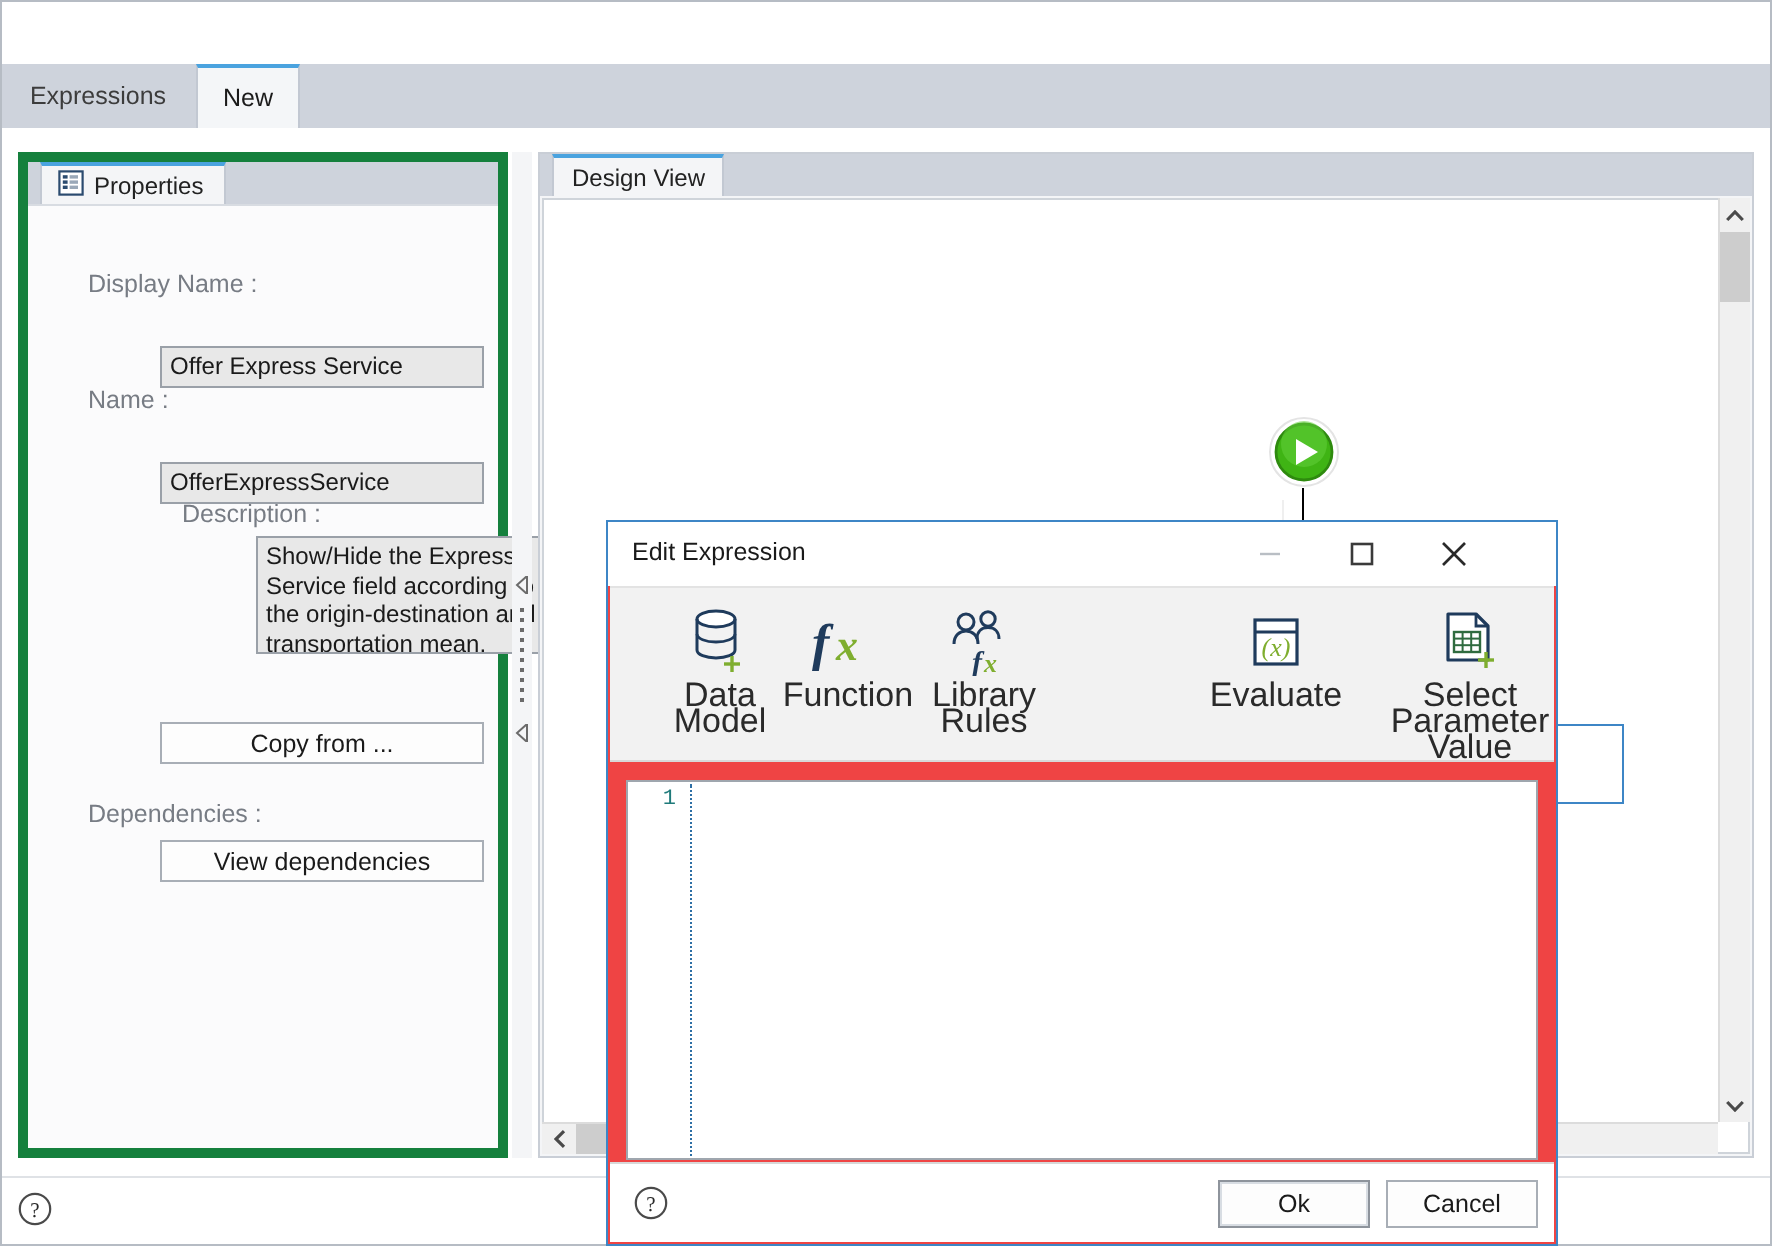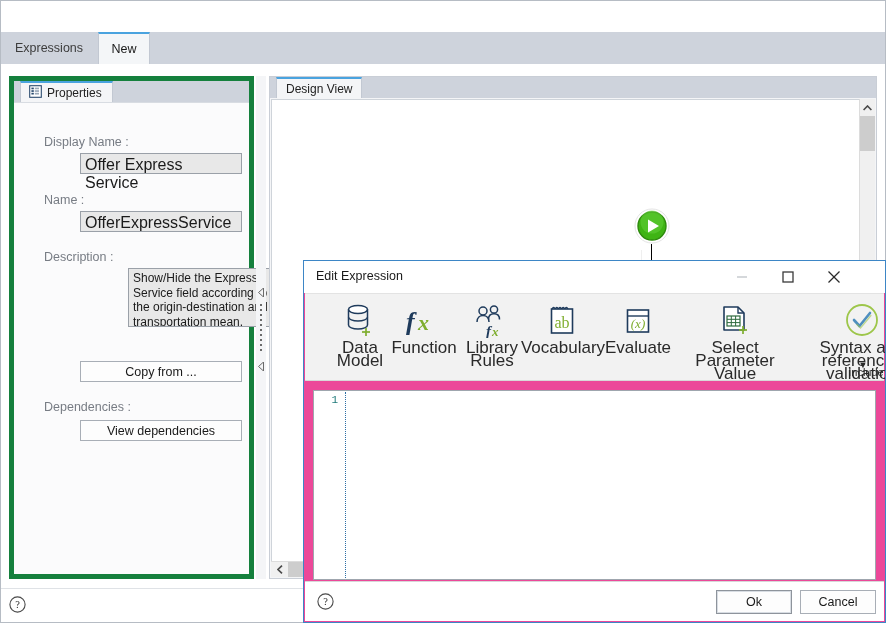--- a/index.html
+++ b/index.html
@@ -39,22 +39,22 @@
       background:#f4f5f7;border:5px solid #15803d;box-sizing:border-box;}
   #props-tabrow{position:absolute;left:0;top:0;right:0;height:21px;background:#ced3dc;}
   #props-tab{position:absolute;left:6px;top:0;height:21px;padding:0 10px 0 8px;
       background:#f4f5f7;border-top:2px solid #4aa3df;border-left:1px solid #c2c8d2;
       border-right:1px solid #c2c8d2;box-sizing:border-box;
       display:flex;align-items:center;gap:5px;font-size:12px;color:#222;}
   #props-inner{position:absolute;left:0;top:21px;right:0;bottom:0;background:#fbfbfc;
       border-top:1px solid #d8dce2;box-sizing:border-box;}
   .field-label{position:absolute;left:30px;font-size:12.5px;color:#777c84;}
   .text-input{position:absolute;left:66px;width:162px;height:21px;box-sizing:border-box;
-      background:#e8e8e8;border:1px solid #9aa0a8;font-size:16px;color:#1a1a1a;
-      padding:2px 4px;font-family:"Liberation Sans",sans-serif;}
+      background:#e8e8e8;border:1px solid #9aa0a8;font-size:12px;color:#1a1a1a;
+      padding:2px 4px;font-family:"Liberation Sans",sans-serif;margin-top:20px;}
   #desc-box{position:absolute;left:66px;top:257px;width:162px;height:59px;box-sizing:border-box;
       background:#e8e8e8;border:1px solid #9aa0a8;font-size:12px;color:#1a1a1a;
       padding:2px 4px;line-height:14.5px;overflow:hidden;}
   .pbtn{position:absolute;left:66px;width:162px;height:21px;box-sizing:border-box;
       background:#fdfdfd;border:1px solid #a8aeb6;font-size:12.5px;color:#1a1a1a;
       display:flex;align-items:center;justify-content:center;cursor:default;}
 
   
   #splitter{position:absolute;left:255px;top:12px;width:10px;bottom:10px;background:#f4f5f7;}
   #splitter .grip{position:absolute;left:50%;transform:translateX(-50%);}
@@ -97,22 +97,22 @@
      border-left:5px solid transparent;border-right:5px solid transparent;border-top:8px solid #000;}
   #lane-line{position:absolute;left:369px;top:150px;width:1px;height:110px;background:#efefef;}
   #next-shape{position:absolute;left:310px;top:262px;width:230px;height:40px;
      background:#ffffff;border:1px solid #3d86c6;box-sizing:border-box;}
 
   
   #mainstatus{position:absolute;left:0;bottom:0;right:0;height:33px;background:#ffffff;border-top:1px solid #dfe2e6;}
   #main-help{position:absolute;left:8px;top:7px;}
 
   
-  #dialog{position:absolute;left:303px;top:260px;width:583px;height:363px;
-      background:#ec4899;border:1px solid #3d86c6;box-sizing:border-box;overflow:hidden;text-decoration:underline;}
+  #dialog{position:absolute;left:303px;top:260px;width:476px;height:363px;
+      background:#ef4444;border:1px solid #3d86c6;box-sizing:border-box;overflow:hidden;text-decoration:underline;}
   #dlg-title{position:absolute;left:0;top:0;right:0;height:32px;background:#ffffff;}
   #dlg-title-text{position:absolute;left:12px;top:8px;font-size:12.5px;color:#1a1a1a;}
   .dwin-btn{position:absolute;top:0;width:46px;height:31px;cursor:default;}
   .dwin-btn svg{position:absolute;left:50%;top:50%;transform:translate(-50%,-50%);}
   #dbtn-min{right:120px;}
   #dbtn-max{right:74px;}
   #dbtn-close{right:28px;}
 
   #ribbon{position:absolute;left:1px;top:32px;right:1px;height:88px;background:#f2f2f2;
       border-top:1px solid #e3e3e3;border-bottom:1px solid #d8d8d8;box-sizing:border-box;}
@@ -176,21 +176,21 @@
         </div>
       </div>
 
       <div id="props-inner">
         <div class="field-label" style="top:32px;">Display Name :</div>
         <div class="text-input" style="top:50px;">Offer Express Service</div>
 
         <div class="field-label" style="top:90px;">Name :</div>
         <div class="text-input" style="top:108px;">OfferExpressService</div>
 
-        <div class="field-label" style="top:147px;">Description :</div>
+        <div class="field-label" style="top:147px;margin-left:47px;">Description :</div>
         <div id="desc-box" style="top:165px;margin-left:48px;">Show/Hide the Express Service field according to the origin-destination and transportation mean.</div>
 
         <div class="pbtn" style="top:258px;">
           <span>Copy from ...</span>
         </div>
 
         <div class="field-label" style="top:297px;">Dependencies :</div>
         <div class="pbtn" style="top:317px;">
           <span>View dependencies</span>
         </div>
@@ -367,32 +367,20 @@
           <text x="11" y="32" font-family="Liberation Serif, serif" font-style="italic" font-weight="bold" font-size="15" fill="#1f3b5c">f</text>
           <text x="17" y="32" font-family="Liberation Serif, serif" font-style="italic" font-weight="bold" font-size="13" fill="#7fae2f">x</text>
         </svg>
       </div>
       <div class="rb-label">
         <div>Library</div>
         <div>Rules</div>
       </div>
     </div>
 
-    <div class="rb-item" style="left:221px;width:74px;">
-      <div class="rb-icon">
-        <svg width="32" height="34" viewBox="0 0 32 34">
-          <path d="M5 5 q1.6 -3 3.2 0 q1.6 -3 3.2 0 q1.6 -3 3.2 0 q1.6 -3 3.2 0 q1.6 -3 3.2 0" fill="none" stroke="#1f3b5c" stroke-width="1.3"></path>
-          <rect x="4.5" y="5" width="21" height="24" fill="#ffffff" stroke="#1f3b5c" stroke-width="1.6"></rect>
-          <text x="15" y="24" text-anchor="middle" font-family="Liberation Serif, serif" font-size="16" fill="#7fae2f">ab</text>
-        </svg>
-      </div>
-      <div class="rb-label">
-        <div>Vocabulary</div>
-      </div>
-    </div>
 
     <div class="rb-item" style="left:300px;width:66px;">
       <div class="rb-icon">
         <svg width="32" height="32" viewBox="0 0 32 32">
           <rect x="5.5" y="4" width="21" height="22" fill="#ffffff" stroke="#1f3b5c" stroke-width="1.6"></rect>
           <line x1="5.5" y1="10" x2="26.5" y2="10" stroke="#1f3b5c" stroke-width="1.4"></line>
           <text x="16" y="22" text-anchor="middle" font-family="Liberation Serif, serif" font-style="italic" font-size="13" fill="#7fae2f">(x)</text>
         </svg>
       </div>
       <div class="rb-label">

